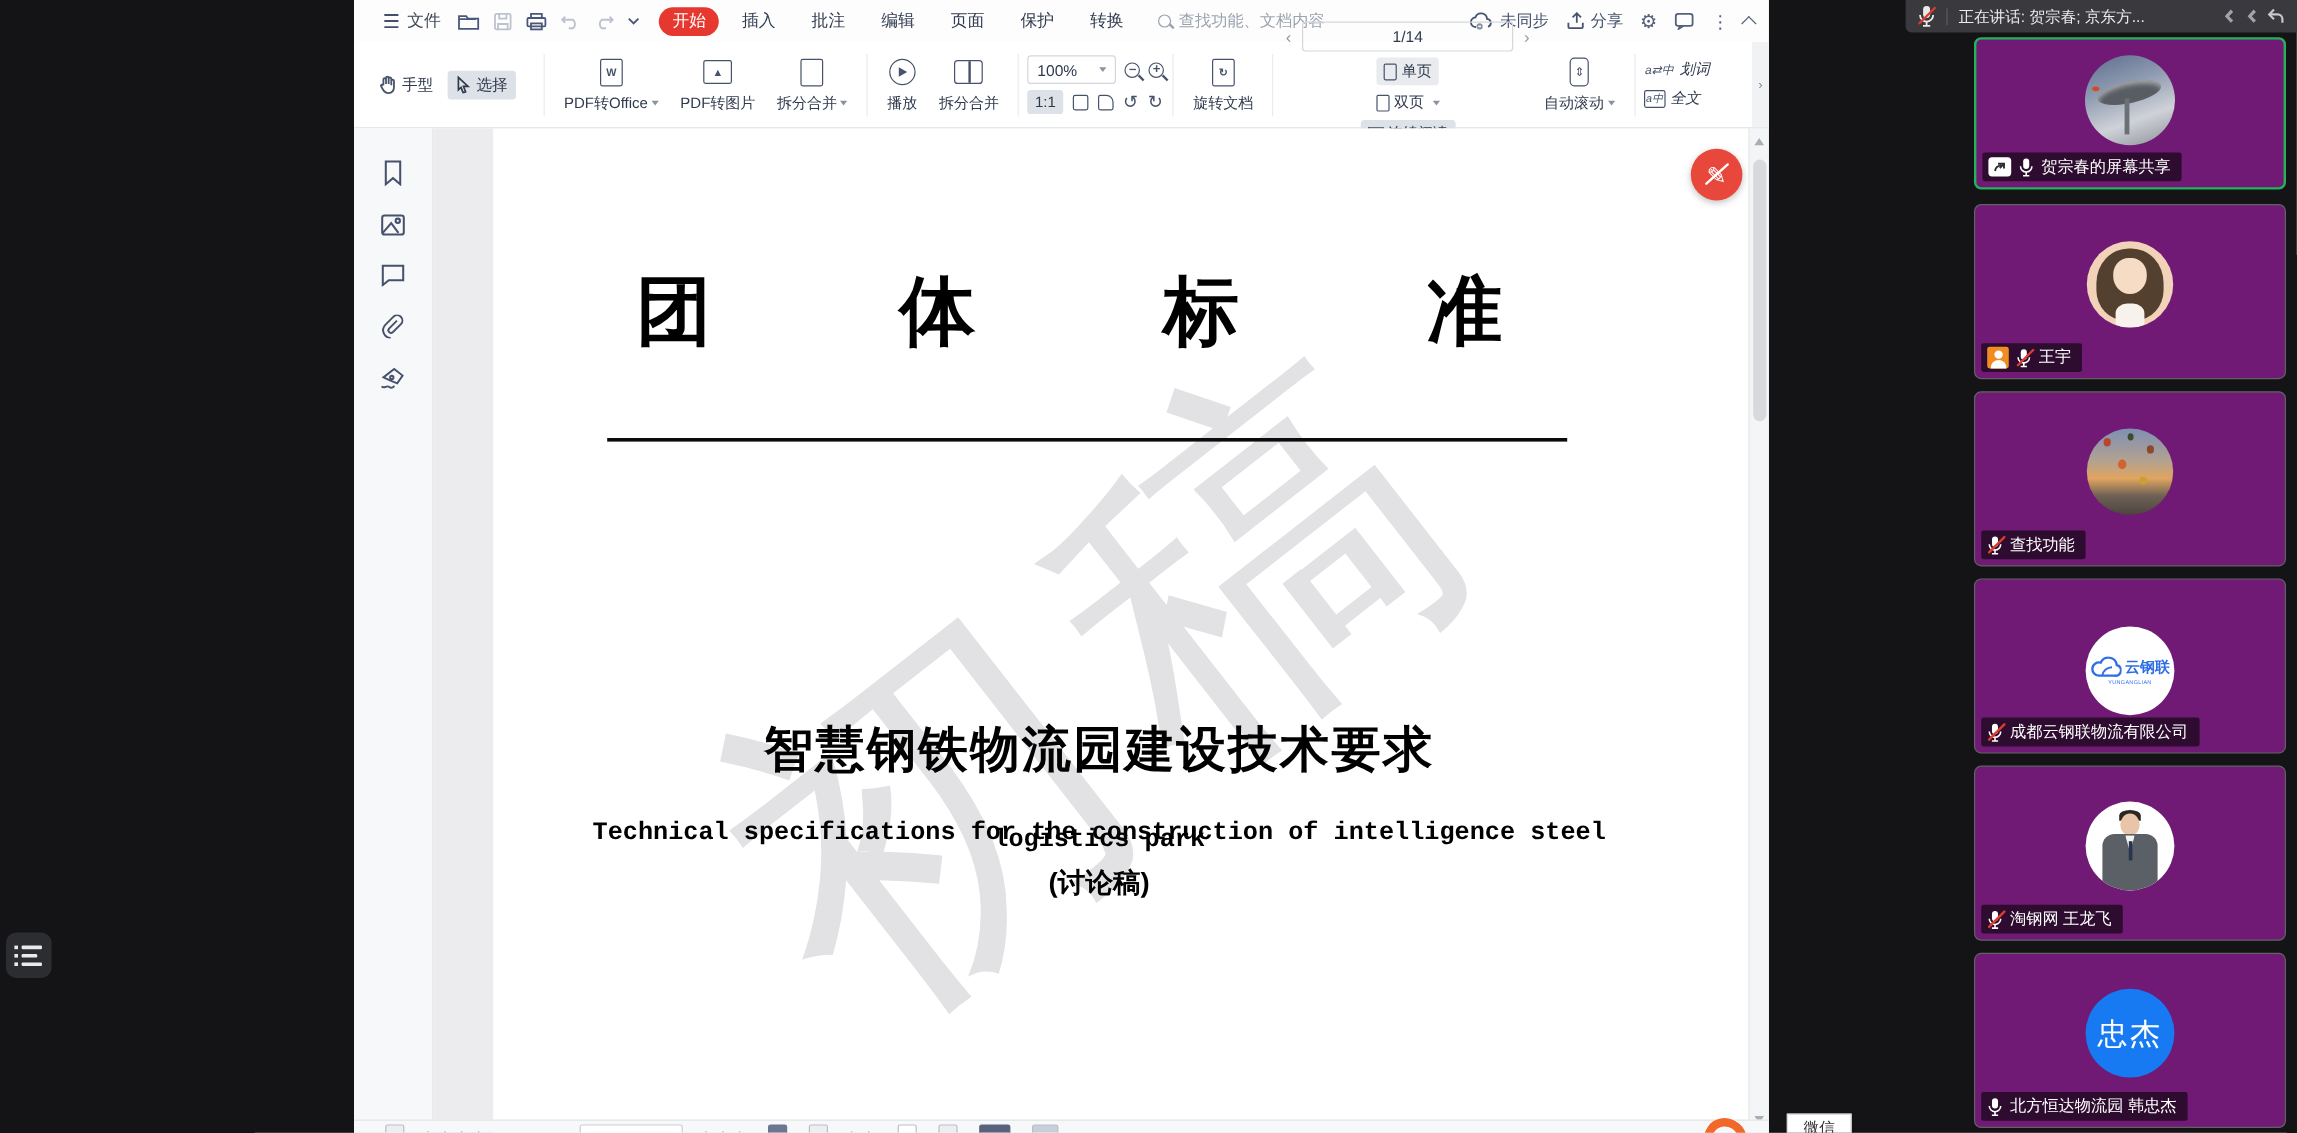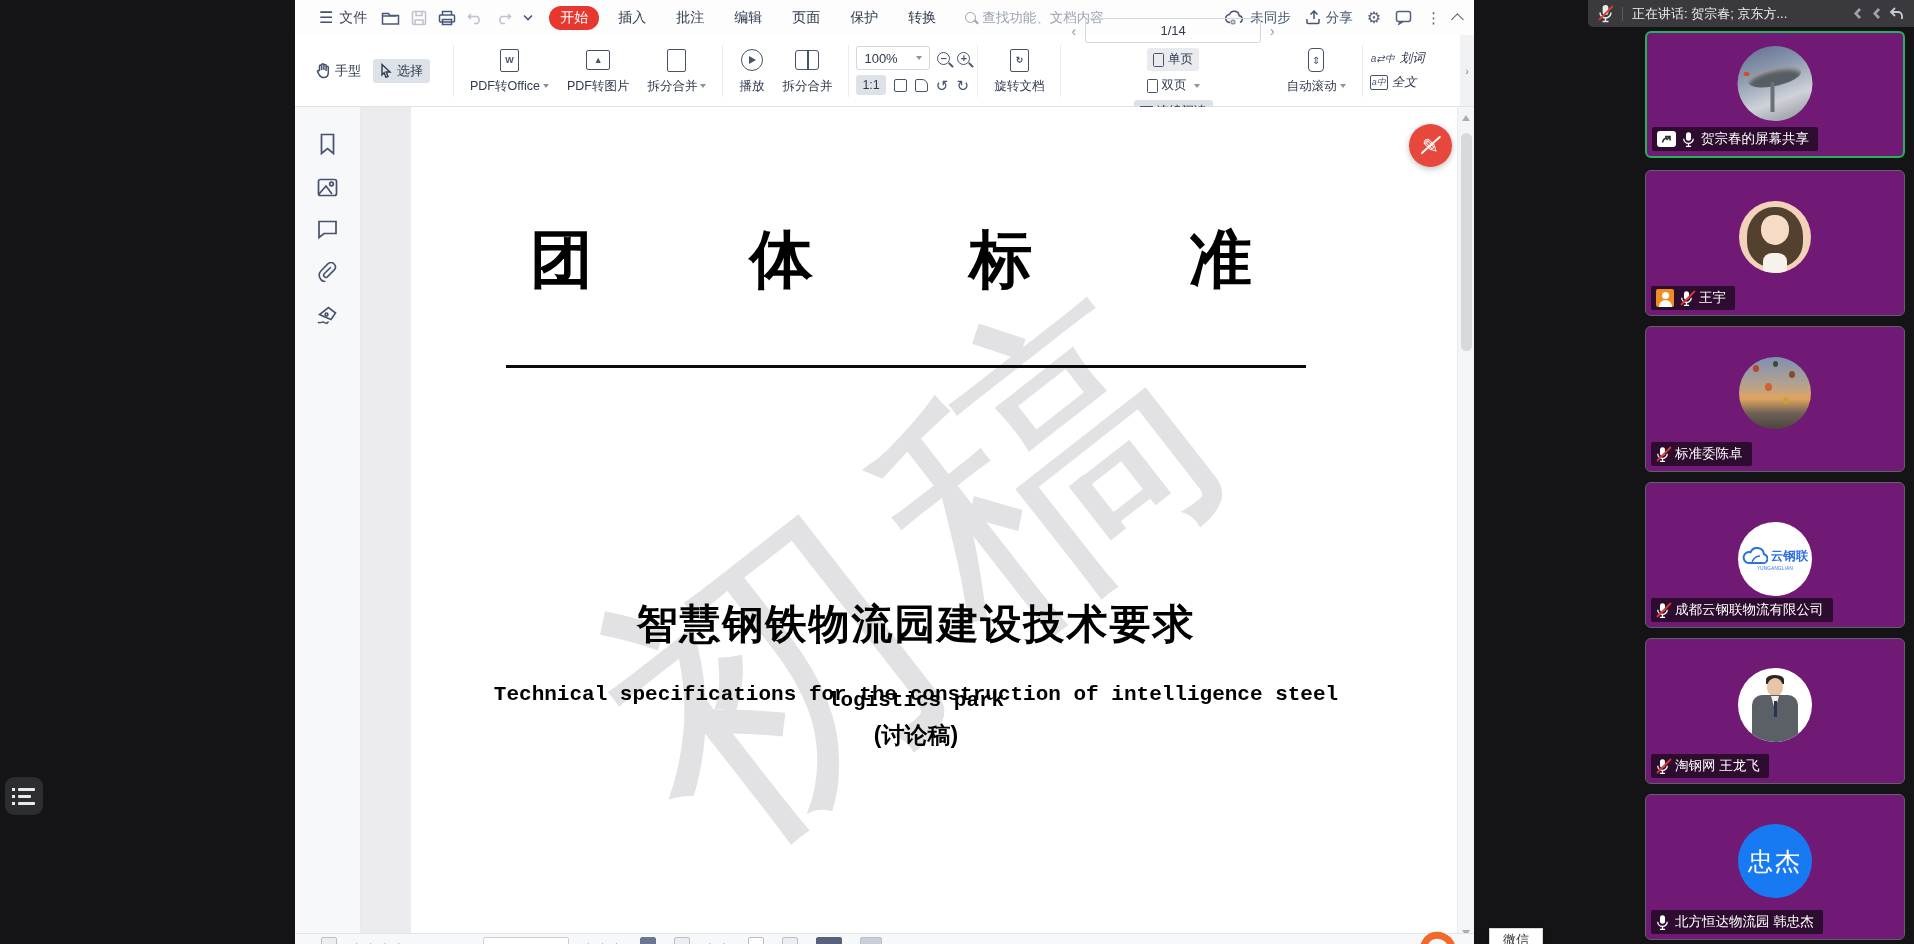--- a/index.html
+++ b/index.html
@@ -496,21 +496,21 @@
   </div>
   <div class="tlabel">
     <span class="mic-wrap" style="width:13px;height:17px">
       <svg width="13" height="17" viewBox="0 0 15 19" fill="#fff">
           <rect x="4.6" y="1" width="5.8" height="10" rx="2.9"></rect>
           <path d="M2 8.5a5.5 5.5 0 0 0 11 0" fill="none" stroke="#fff" stroke-width="1.5"></path>
           <path d="M7.5 14v3M4.5 17.5h6" stroke="#fff" stroke-width="1.5"></path>
         </svg>
       <span class="mic-slash" style="top:7px"></span>
     </span>
-    <span>标准委陈卓</span>
+    <span>查找功能</span>
   </div>
 </div>
 
 <div class="tile" style="top:482px;height:146px">
   <div class="avatar av-logo" style="width:74px;height:74px;top:39px">
     <span class="logo-row">
       <svg width="26" height="18" viewBox="0 0 26 18" fill="none" stroke="#2f6fe4" stroke-width="2">
           <path d="M7 16a5.5 5.5 0 1 1 1.6-10.8 7 7 0 0 1 13.4 2A4.5 4.5 0 0 1 20 16z"></path>
           <path d="M10 16a8 8 0 0 1 8-7" stroke-width="1.6"></path>
         </svg>

